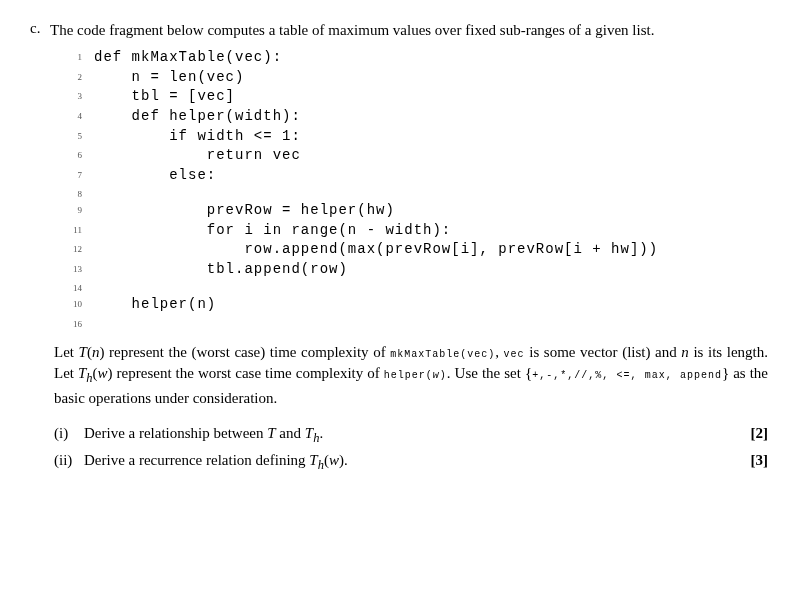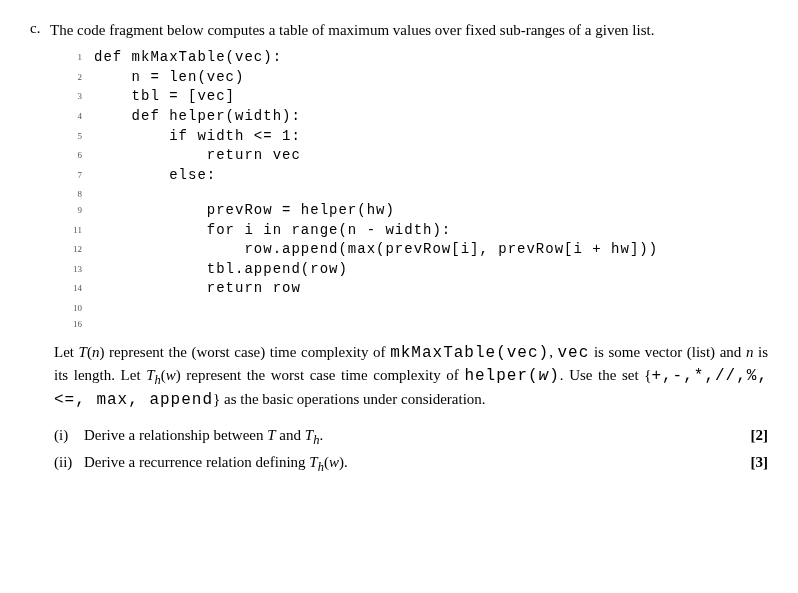--- a/index.html
+++ b/index.html
@@ -48,21 +48,21 @@
       white-space: pre;
     }
     .post-text {
       margin: 8px 0 12px 24px;
       text-align: justify;
       line-height: 1.4;
     }
     .mono-inline {
       font-family: "Courier New", Courier, monospace;
       letter-spacing: 1px;
-      font-size: 16px;
+      font-size: 10px;
     }
     .subpart {
       display: flex;
       margin-left: 24px;
       line-height: 1.6;
     }
     .subpart-label {
       width: 30px;
       flex-shrink: 0;
     }
@@ -130,24 +130,24 @@
   <div class="code-line">
       <span class="line-num">12</span>
       <span class="code-content">                row.append(max(prevRow[i], prevRow[i + hw]))</span>
     </div>
   <div class="code-line">
       <span class="line-num">13</span>
       <span class="code-content">            tbl.append(row)</span>
     </div>
   <div class="code-line">
       <span class="line-num">14</span>
-      <span class="code-content">            return row</span>
     </div>
   <div class="code-line">
       <span class="line-num">10</span>
+      <span class="code-content">    helper(n)</span>
     </div>
   <div class="code-line">
       <span class="line-num">16</span>
     </div>
 </div>
 
 <div class="post-text">
   <span>Let </span><span class="italic">T</span><span>(</span><span class="italic">n</span><span>) represent the (worst case) time complexity of </span><span class="mono-inline">mkMaxTable(vec)</span><span>, </span><span class="mono-inline">vec</span><span> is some vector (list) and </span><span class="italic">n</span><span> is its length. Let </span><span class="italic">T</span><sub class="italic">h</sub><span>(</span><span class="italic">w</span><span>) represent the worst case time complexity of </span><span class="mono-inline">helper(</span><span class="mono-inline italic">w</span><span class="mono-inline">)</span><span>. Use the set {</span><span class="mono-inline">+,-,*,//,%, &lt;=, max, append</span><span>} as the basic operations under consideration.</span>
 </div>
 

